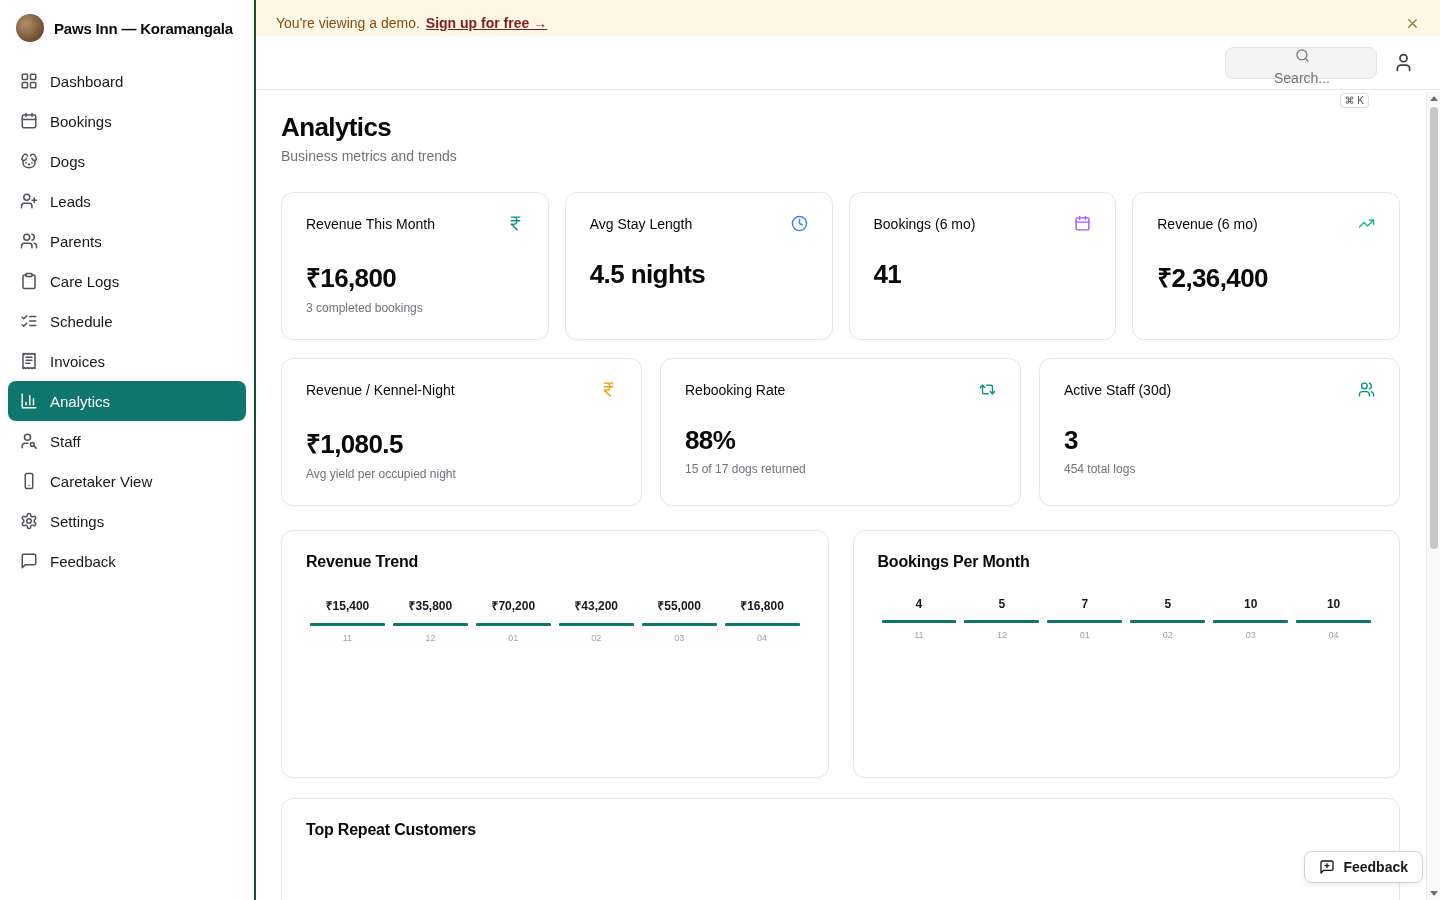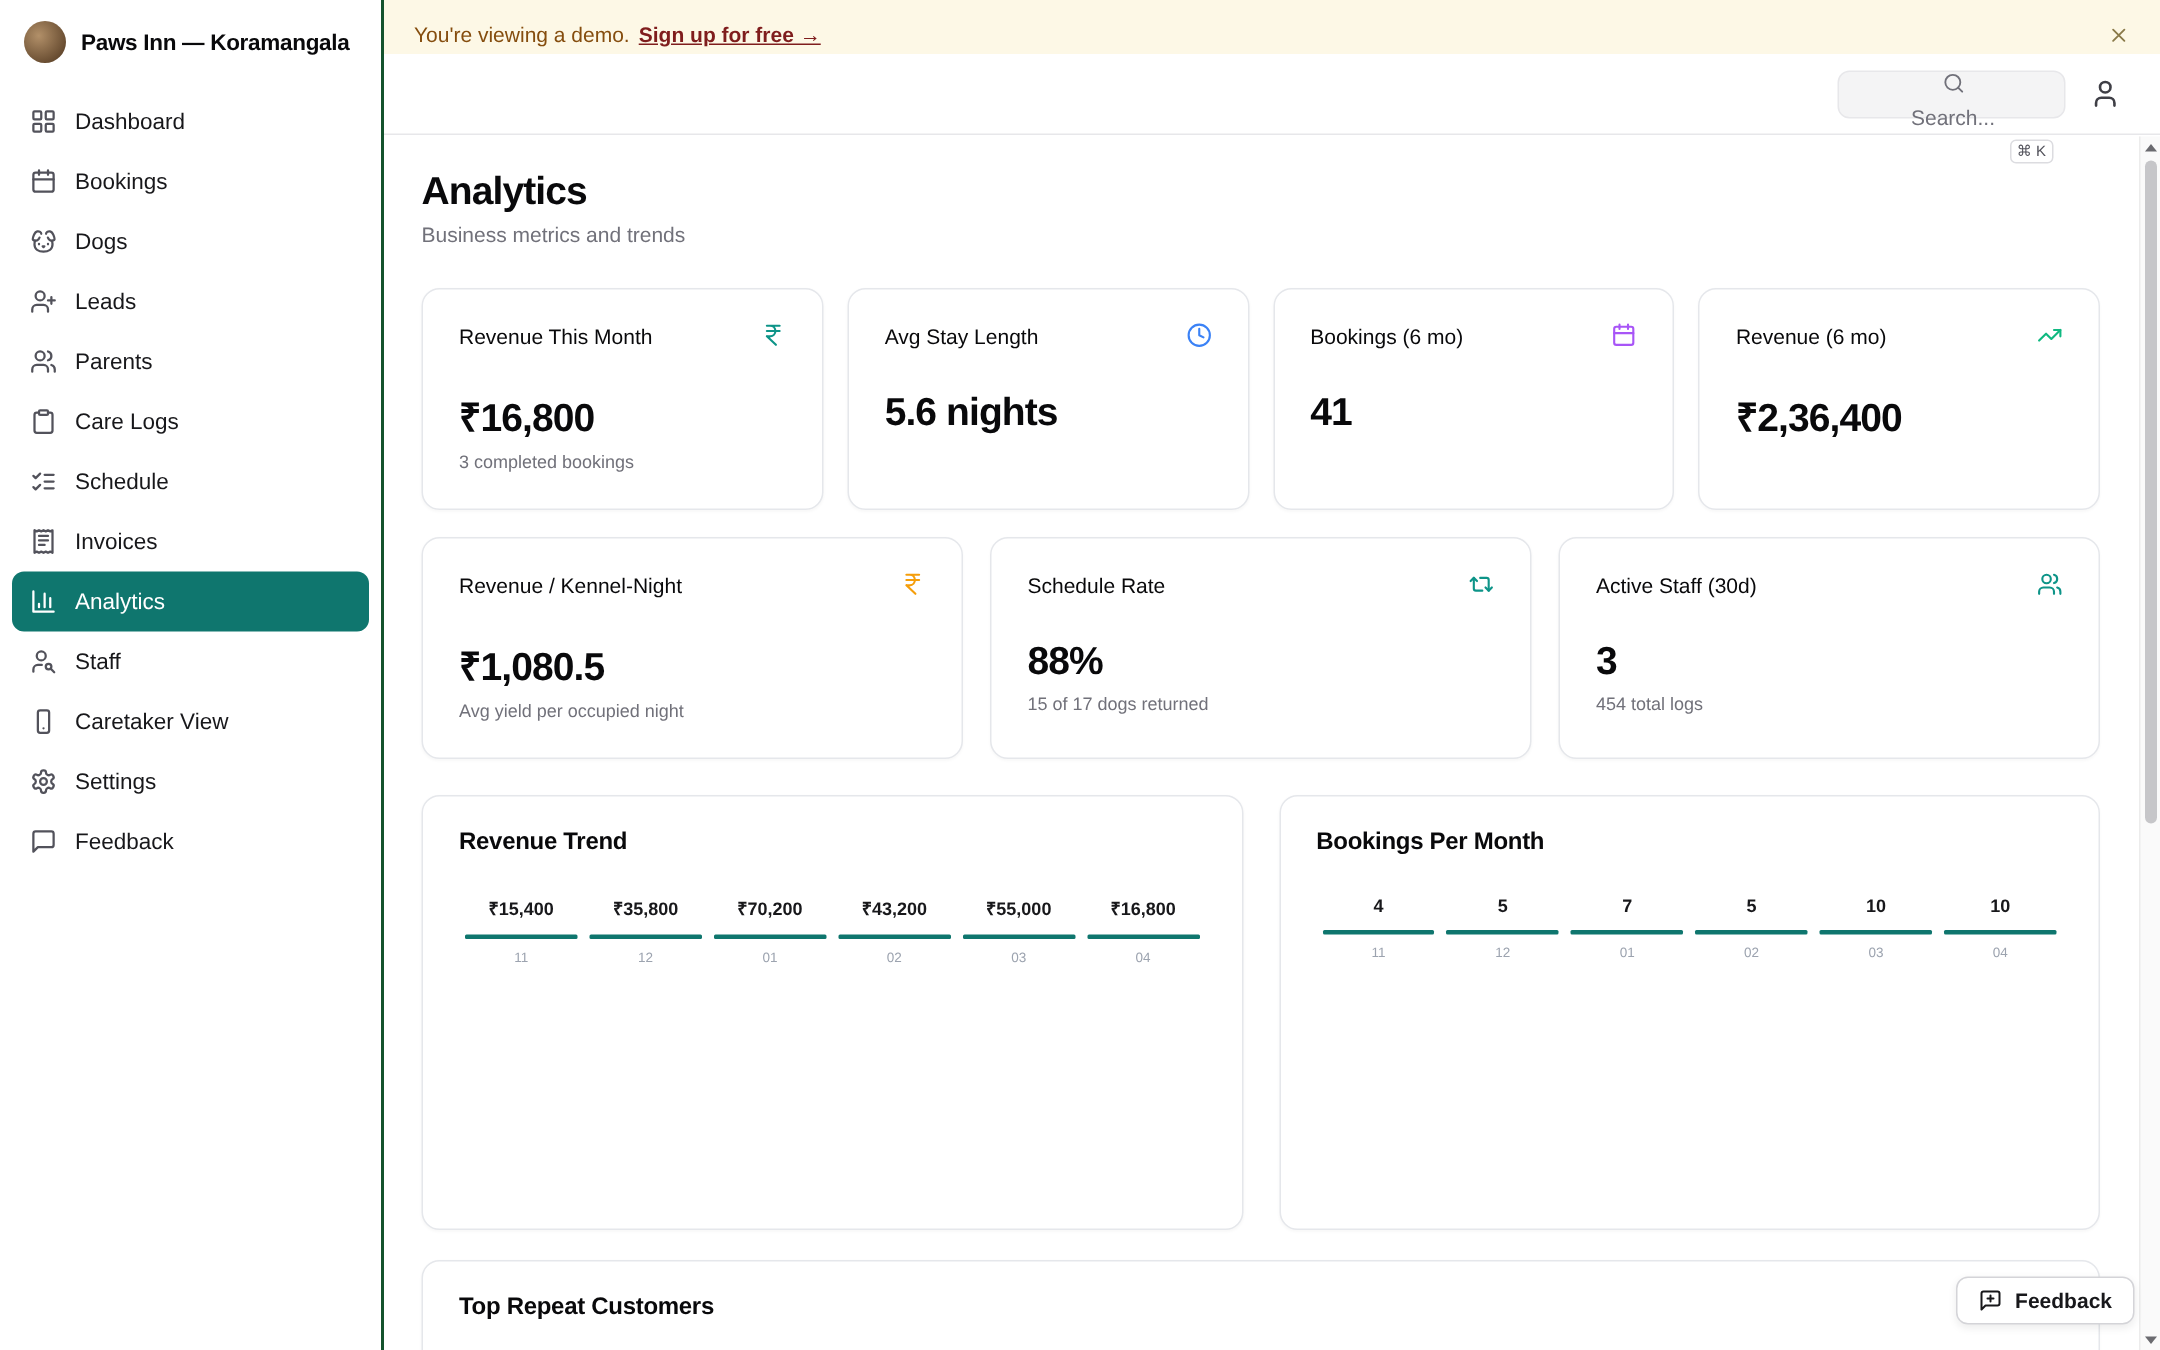--- a/index.html
+++ b/index.html
@@ -97,21 +97,21 @@
     box-shadow: 0 1px 2px rgba(0,0,0,0.03);
   }
   .stat-card { height: 148px; padding: 22px 24px; }
   .stat-top { display: flex; align-items: flex-end; justify-content: space-between; }
   .stat-label { font-size: 14px; color: #09090b; }
   .stat-icon { display: flex; }
   .stat-icon svg { width: 17px; height: 17px; }
   .stat-value { margin-top: 27px; font-size: 26px; font-weight: 800; letter-spacing: -0.6px; }
   .stat-sub { margin-top: 6px; font-size: 12px; color: #71717a; }
 
-  .chart-card { height: 290px; padding: 22px 24px; }
+  .chart-card { height: 248px; padding: 22px 24px; }
   .chart-card h2, .bottom-card h2 { margin: 0; font-size: 16px; font-weight: 700; letter-spacing: -0.2px; }
   .chart-cols { display: flex; margin-top: 26px; }
   .chart-col { flex: 1; text-align: center; }
   .col-value { font-size: 12px; font-weight: 700; color: #18181b; }
   .col-bar { height: 3px; border-radius: 1px; margin: 9px 4px 7px 4px; }
   .col-month { font-size: 9px; color: #9ca3af; }
 
   .bottom-card { margin-top: 20px; height: 140px; padding: 22px 24px; }
 
   
@@ -307,21 +307,21 @@
         <section class="card stat-card">
           <div class="stat-top">
             <span class="stat-label">Avg Stay Length</span>
             <span class="stat-icon" style="color:#3b82f6">
               <svg viewBox="0 0 24 24" fill="none" stroke="currentColor" stroke-width="2" stroke-linecap="round" stroke-linejoin="round">
                 <circle cx="12" cy="12" r="10"></circle>
                 <path d="M12 6v6l4 2"></path>
               </svg>
             </span>
           </div>
-          <div class="stat-value">5.6 nights</div>
+          <div class="stat-value">4.5 nights</div>
         </section>
         <section class="card stat-card">
           <div class="stat-top">
             <span class="stat-label">Bookings (6 mo)</span>
             <span class="stat-icon" style="color:#a855f7">
               <svg viewBox="0 0 24 24" fill="none" stroke="currentColor" stroke-width="2" stroke-linecap="round" stroke-linejoin="round">
                 <rect x="3" y="4" width="18" height="17" rx="2"></rect>
                 <path d="M16 2v4M8 2v4M3 10h18"></path>
               </svg>
             </span>
@@ -349,21 +349,21 @@
               <svg viewBox="0 0 24 24" fill="none" stroke="currentColor" stroke-width="2" stroke-linecap="round" stroke-linejoin="round">
                 <path d="M6 3h12M6 8h12M6 13l8.5 8M6 13h3M9 13c6.667 0 6.667-10 0-10"></path>
               </svg>
             </span>
           </div>
           <div class="stat-value">₹1,080.5</div>
           <div class="stat-sub">Avg yield per occupied night</div>
         </section>
         <section class="card stat-card">
           <div class="stat-top">
-            <span class="stat-label">Schedule Rate</span>
+            <span class="stat-label">Rebooking Rate</span>
             <span class="stat-icon" style="color:#0d9488">
               <svg viewBox="0 0 24 24" fill="none" stroke="currentColor" stroke-width="2" stroke-linecap="round" stroke-linejoin="round">
                 <path d="m2 9 3-3 3 3"></path>
                 <path d="M13 18H7a2 2 0 0 1-2-2V6"></path>
                 <path d="m22 15-3 3-3-3"></path>
                 <path d="M11 6h6a2 2 0 0 1 2 2v10"></path>
               </svg>
             </span>
           </div>
           <div class="stat-value">88%</div>

